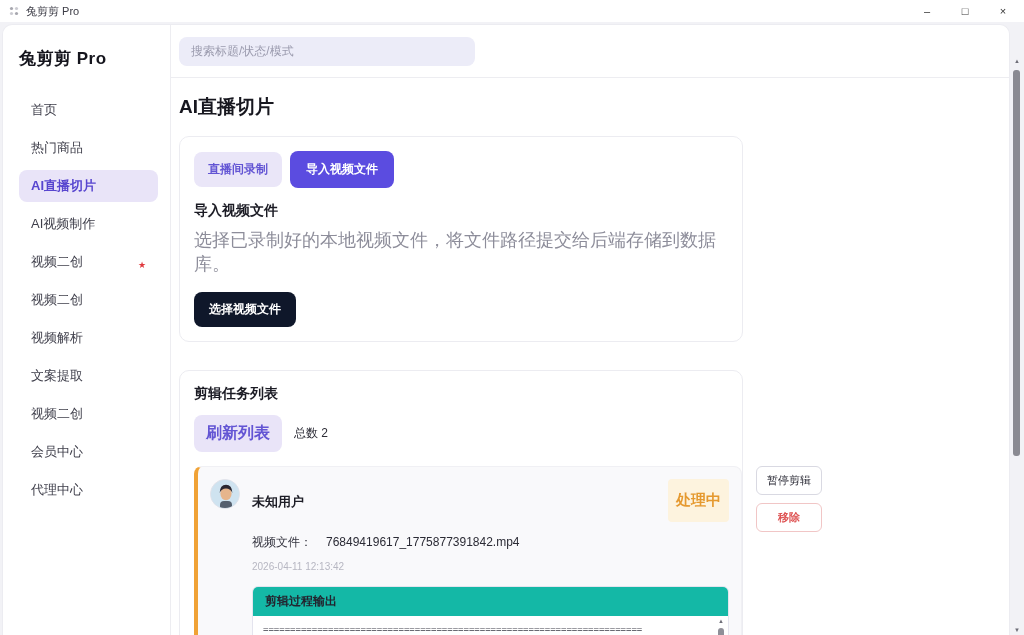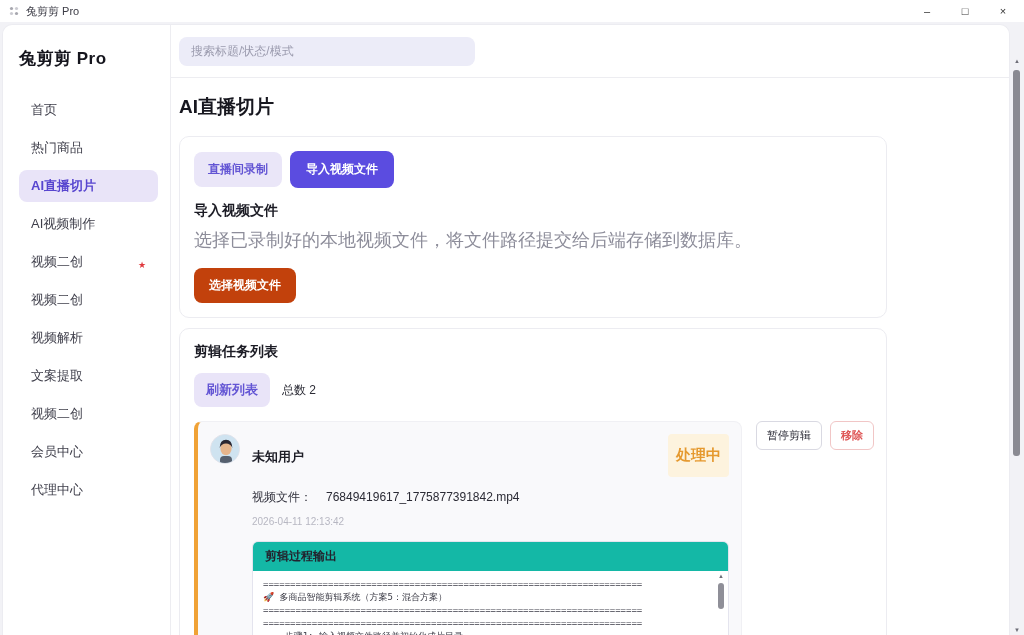--- a/index.html
+++ b/index.html
@@ -49,47 +49,47 @@
     width: 296px; height: 29px; border: none; outline: none;
     background: #ececf8; border-radius: 8px; padding: 0 12px;
     font-size: 12px; color: #3c3c46; font-family: "Liberation Sans", sans-serif;
   }
   .search-input::placeholder { color: #9b9bae; }
 
   .content { flex: 1; padding: 14px 0 0 8px; overflow: hidden; }
   .page-title { font-size: 19px; font-weight: 800; color: #17171f; margin: 2px 0 16px 0; }
 
   .card {
-    width: 708px; background: #fff; border: 1px solid #ececf1;
-    border-radius: 10px; padding: 14px; margin-bottom: 10px;
+    width: 564px; background: #fff; border: 1px solid #ececf1;
+    border-radius: 10px; padding: 14px; margin-bottom: 28px;
   }
 
   
   .tabs { display: flex; align-items: center; gap: 8px; margin-bottom: 14px; }
   .tab {
     font-size: 12px; font-weight: 700; border-radius: 8px; cursor: pointer;
     padding: 9px 14px; background: #eae6f8; color: #6355d4; border: none;
     font-family: "Liberation Sans", sans-serif;
   }
   .tab.active { background: #5b4ce0; color: #fff; padding: 10px 16px; }
 
   .section-heading { font-size: 14px; font-weight: 800; color: #1b1b24; margin-bottom: 8px; }
   .section-desc { font-size: 18px; color: #8d8d9a; margin-bottom: 16px; }
 
   .btn-primary {
-    background: #c2410c; color: #fff; border: none; border-radius: 8px;
+    background: #0f172a; color: #fff; border: none; border-radius: 8px;
     font-size: 12px; font-weight: 700; padding: 9px 15px; cursor: pointer;
     font-family: "Liberation Sans", sans-serif;
   }
 
   
   .list-toolbar { display: flex; align-items: center; gap: 12px; margin: 12px 0 14px 0; }
   .btn-refresh {
     background: #e9e4f8; color: #6355d4; border: none; border-radius: 8px;
-    font-size: 13px; font-weight: 700; padding: 8px 12px; cursor: pointer;
+    font-size: 16px; font-weight: 700; padding: 8px 12px; cursor: pointer;
     font-family: "Liberation Sans", sans-serif;
   }
   .total-label { font-size: 12px; color: #2c2c36; }
 
   .task-row { display: flex; align-items: flex-start; margin-bottom: 12px; }
   .task-card {
     width: 548px; background: #f9f9fb; border: 1px solid #f0f0f4;
     border-left: 4px solid #f0a236; border-radius: 8px; padding: 12px; flex: none;
   }
   .task-head { display: flex; align-items: flex-start; }
@@ -101,21 +101,21 @@
   .task-user-row { display: flex; align-items: center; }
   .task-user { font-size: 13px; font-weight: 800; color: #1d1d26; flex: 1; padding-top: 3px; }
   .status-badge {
     background: #fdf3de; color: #e5992f; font-size: 15px; font-weight: 700;
     border-radius: 4px; padding: 12px 8px; flex: none;
   }
   .file-row { margin-top: 12px; font-size: 12px; color: #33333e; }
   .file-row .file-name { margin-left: 14px; color: #2b2b35; }
   .timestamp { margin-top: 10px; font-size: 10px; color: #b7b7c2; }
 
-  .task-actions { display: flex; flex-direction: row; gap: 8px; margin-left: 14px; }
+  .task-actions { display: flex; flex-direction: column; gap: 8px; margin-left: 14px; }
   .btn-outline {
     background: #fff; border: 1px solid #d9d9e2; color: #2b2b36; border-radius: 6px;
     font-size: 11px; padding: 6px 10px; cursor: pointer; white-space: nowrap;
     font-family: "Liberation Sans", sans-serif;
   }
   .btn-danger { border-color: #f1c6c6; color: #de5353; font-weight: 700; }
 
   
   .log-box { margin-top: 14px; border: 1px solid #e4e4ee; border-radius: 6px; overflow: hidden; background: #fff; }
   .log-header {

